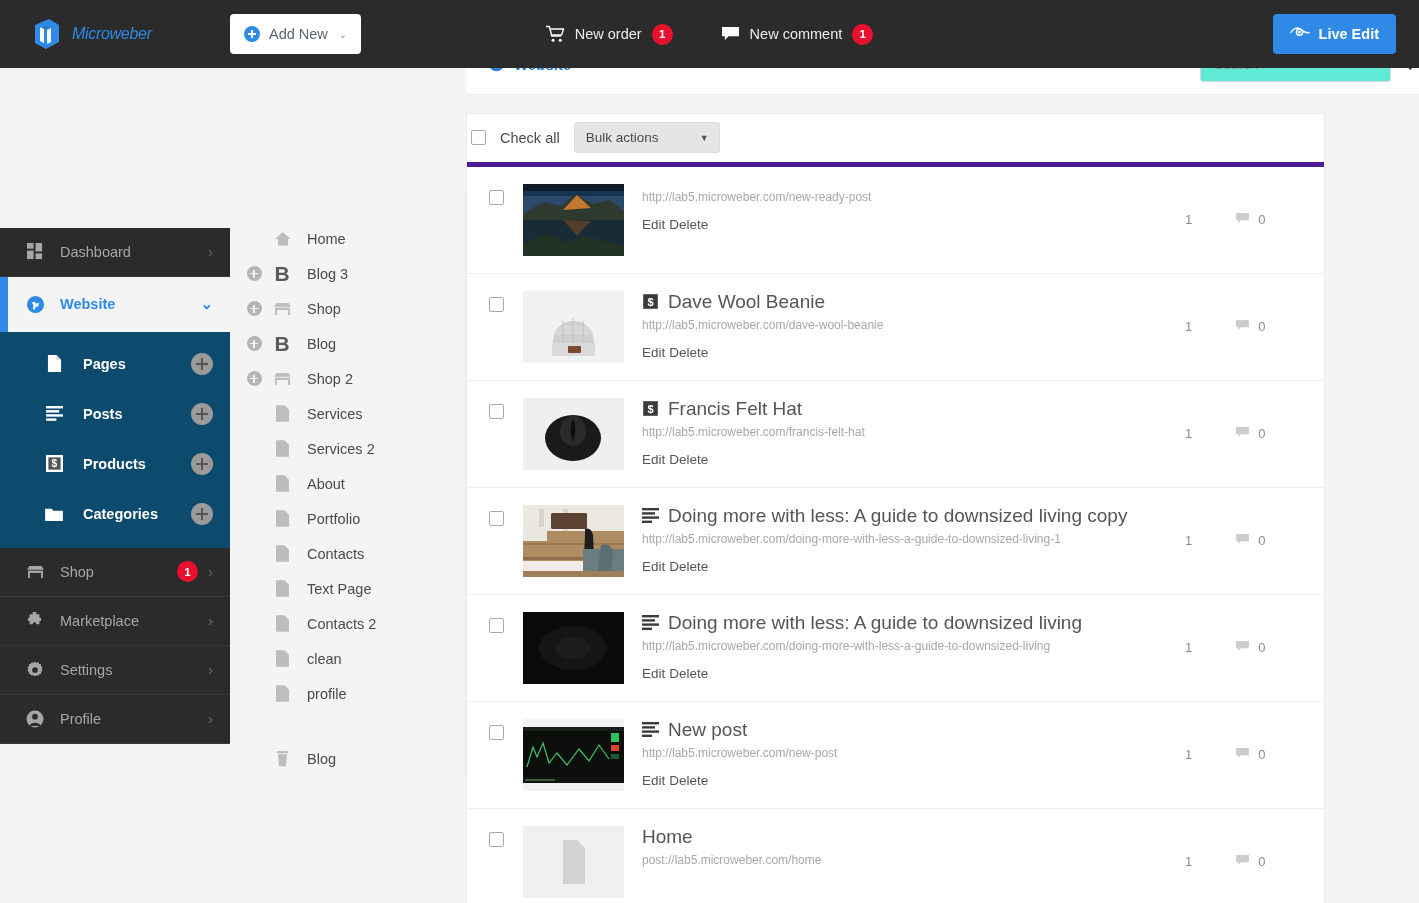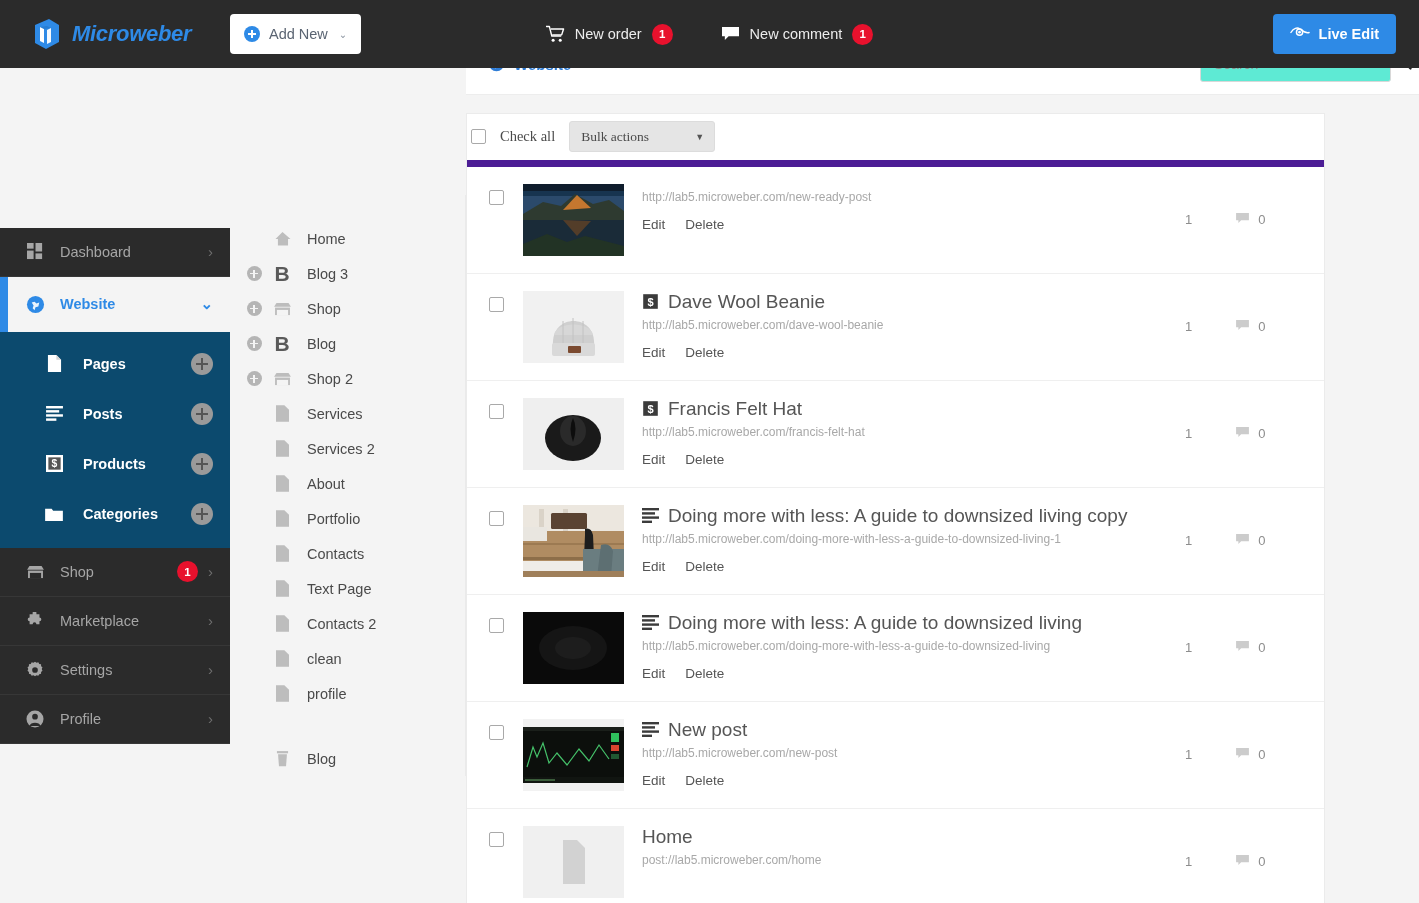--- a/index.html
+++ b/index.html
@@ -15,21 +15,21 @@
   .topbar {
     height: 68px; background: #2b2b2b; flex: 0 0 68px;
     display: flex; align-items: center; position: relative; z-index: 30;
   }
   .brand {
     width: 230px; flex: 0 0 230px; display: flex; align-items: center;
     padding-left: 32px; gap: 10px;
   }
   .brand-logo { width: 30px; height: 32px; flex: 0 0 30px; }
   .brand-name {
-    color: #2e8ae6; font-size: 22px; font-weight: bold; font-style: italic;
+    color: #2e8ae6; font-size: 16px; font-weight: normal; font-style: italic;
     letter-spacing: -0.3px;
   }
   .addnew {
     margin-left: 0px; background: #fff; border-radius: 4px;
     height: 40px; padding: 0 14px; display: flex; align-items: center; gap: 9px;
     cursor: pointer; min-width: 113px;
   }
   .addnew .plus-circle {
     width: 16px; height: 16px; border-radius: 50%; background: #2e8ae6;
     position: relative; flex: 0 0 16px;
@@ -145,22 +145,21 @@
   }
   .searchbox input::placeholder { color: #8d8d8d; }
 
   .main-scroll { flex: 1; overflow-y: auto; padding: 18px 95px 20px 0; }
   .card {
     background: #fff; border: 1px solid #ebebeb; margin-left: 0px;
     width: 859px; margin-left: 0;
   }
   .bulkbar {
     height: 53px; display: flex; align-items: center; padding: 0 0 0 4px; gap: 14px;
-    border-bottom: 7px solid #4c1d95;
-    font-family: Liberation Serif, serif;
+    border-bottom: 5px solid #4c1d95;
   }
   .cb {
     width: 15px; height: 15px; border: 1px solid #a9a9a9; background: #fff;
     border-radius: 2px; cursor: pointer; flex: 0 0 15px;
   }
   .bulkbar .ca-label { font-size: 14.5px; color: #4a4a4a; }
   .bulk-select {
     height: 31px; width: 146px; border: 1px solid #dcdcdc; background: #e5e5e5; border-radius: 3px;
     display: flex; align-items: center; padding: 0 9px 0 11px; font-size: 13.5px; color: #4a4a4a;
     cursor: pointer; position: relative;
@@ -175,21 +174,21 @@
   .row .rcb { margin-top: 6px; margin-right: 19px; }
   .thumb {
     width: 101px; height: 72px; flex: 0 0 101px; background: #f0f0f0;
     margin-right: 18px; overflow: hidden; position: relative;
   }
   .thumb svg { display: block; width: 100%; height: 100%; }
   .rbody { flex: 1; min-width: 0; padding-right: 160px; }
   .rtitle { display: flex; align-items: center; gap: 9px; }
   .rtitle .ttl { font-size: 19px; color: #555; font-weight: normal; line-height: 1.15; }
   .rurl { font-size: 12px; color: #a8a8a8; margin-top: 6px; }
-  .ractions { margin-top: 13px; display: flex; gap: 20px; }
+  .ractions { margin-top: 13px; display: flex; gap: 4px; }
   .ractions a { font-size: 13.5px; color: #555; text-decoration: none; cursor: pointer; }
   .rmeta {
     position: absolute; right: 0; top: 0; bottom: 0; width: 175px;
     display: flex; align-items: center; justify-content: flex-start; gap: 44px;
     padding-left: 36px; font-size: 13px; color: #8d8d8d;
   }
   .rmeta .comments { display: flex; align-items: center; gap: 9px; }
 
   
   .ico-post { display: block; width: 17px; height: 15px; }

